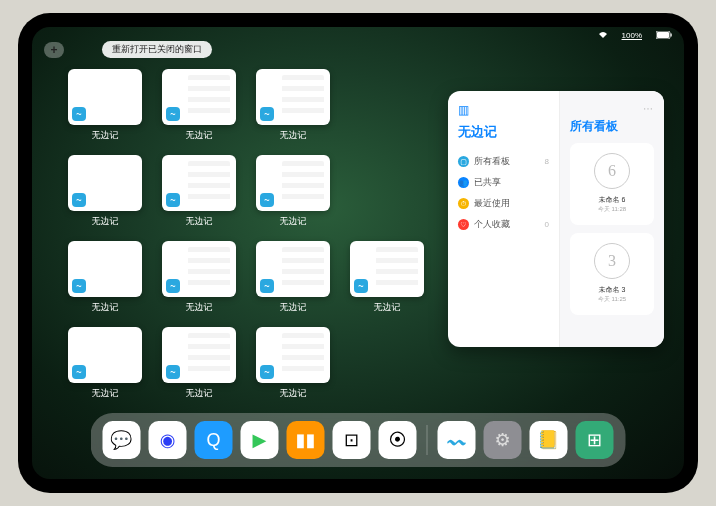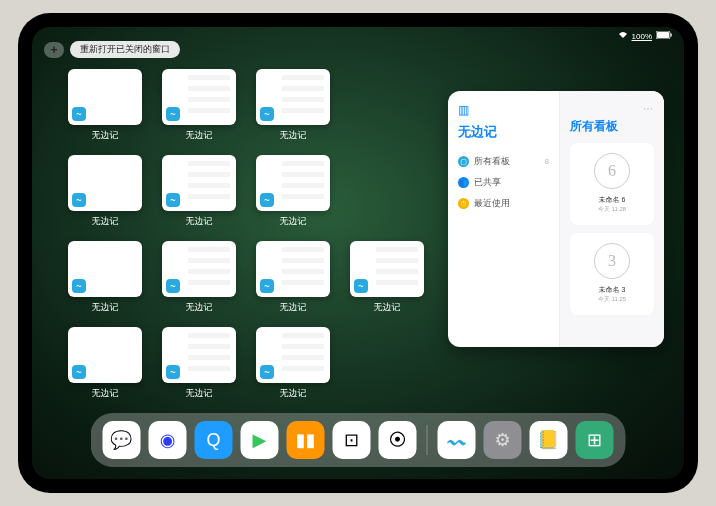--- a/index.html
+++ b/index.html
@@ -18,39 +18,39 @@
     }
     .screen {
       width: 100%; height: 100%;
       background: radial-gradient(ellipse at 45% 40%, #2a5d3a 0%, #1a3d28 35%, #0b1f13 70%, #060e09 100%);
       border-radius: 18px;
       position: relative;
       overflow: hidden;
     }
     .statusbar {
       position: absolute; top: 4px; right: 12px;
-      display: flex; align-items: center; gap: 4px;
+      display: flex; align-items: flex-start; gap: 14px;
       color: #fff; font-size: 8px; text-decoration: underline;
     }
     .topbar {
       position: absolute; top: 14px; left: 12px;
       display: flex; align-items: center; gap: 6px;
     }
     .plus-btn {
       width: 20px; height: 16px;
       background: rgba(255,255,255,0.3);
       border-radius: 10px;
       display: flex; align-items: center; justify-content: center;
       color: #222; font-size: 12px; font-weight: bold;
     }
     .reopen-pill {
       background: rgba(255,255,255,0.9);
       border-radius: 10px;
       padding: 2px 10px;
-      font-size: 9px; color: #222;
+      font-size: 9px; color: #222; margin-left: 32px;
     }
     .app-grid {
       position: absolute;
       top: 42px; left: 36px;
       display: grid;
       grid-template-columns: repeat(4, 74px);
       grid-template-rows: repeat(4, 78px);
       gap: 8px 20px;
     }
     .app-window {
@@ -301,20 +301,27 @@
               </span>
               <span class="nav-count"></span>
             </div>
             <div class="nav-item">
               <span class="nav-left">
                 <span class="nav-dot" style="background:#f7b500">⏱</span>
                 <span>最近使用</span>
               </span>
               <span class="nav-count"></span>
             </div>
+            <div class="nav-item">
+              <span class="nav-left">
+                <span class="nav-dot" style="background:#ff3b30">♡</span>
+                <span>个人收藏</span>
+              </span>
+              <span class="nav-count">0</span>
+            </div>
           </div>
       </div>
       <div class="panel-right">
         <div class="panel-right-dots">⋯</div>
         <div class="panel-right-title">所有看板</div>
         <div id="boards">
             <div class="board">
               <div class="board-sketch">6</div>
               <div class="board-name">未命名 6</div>
               <div class="board-sub">今天 11:28</div>

